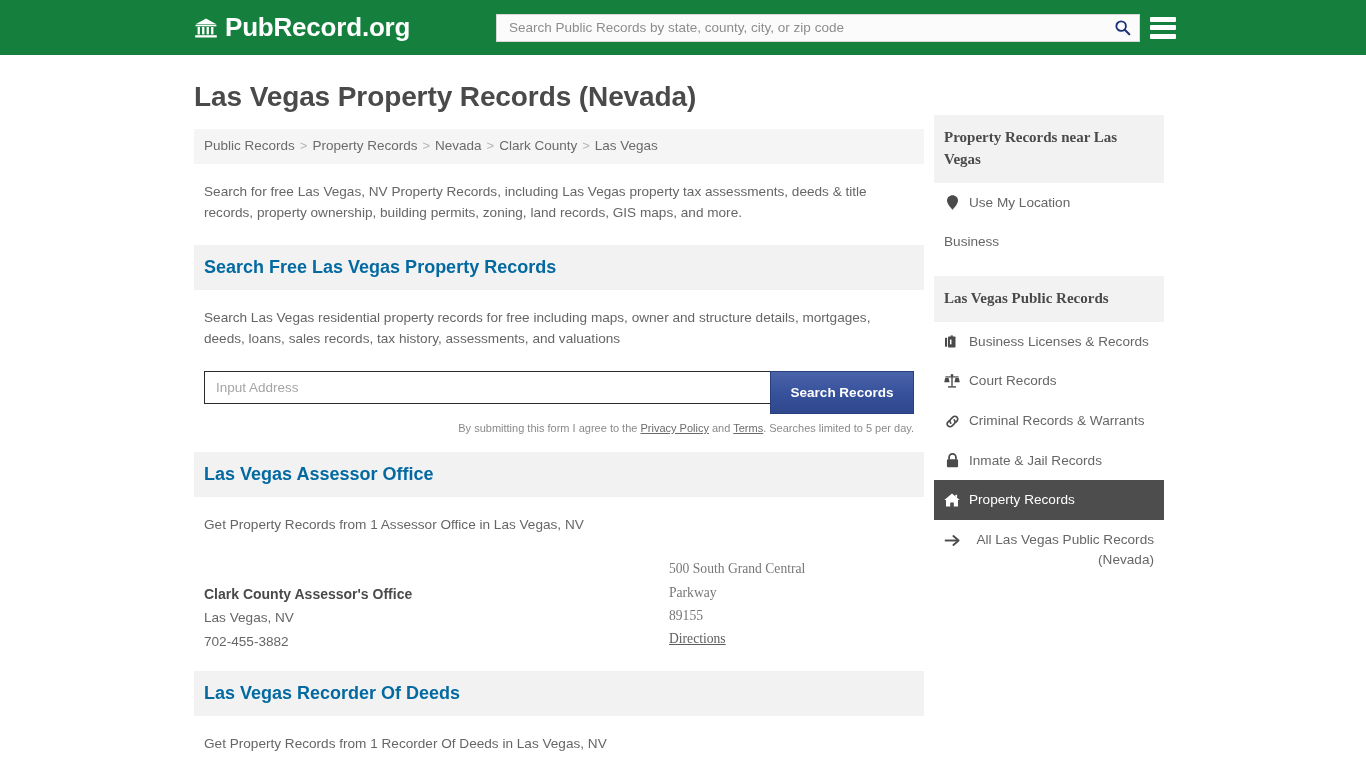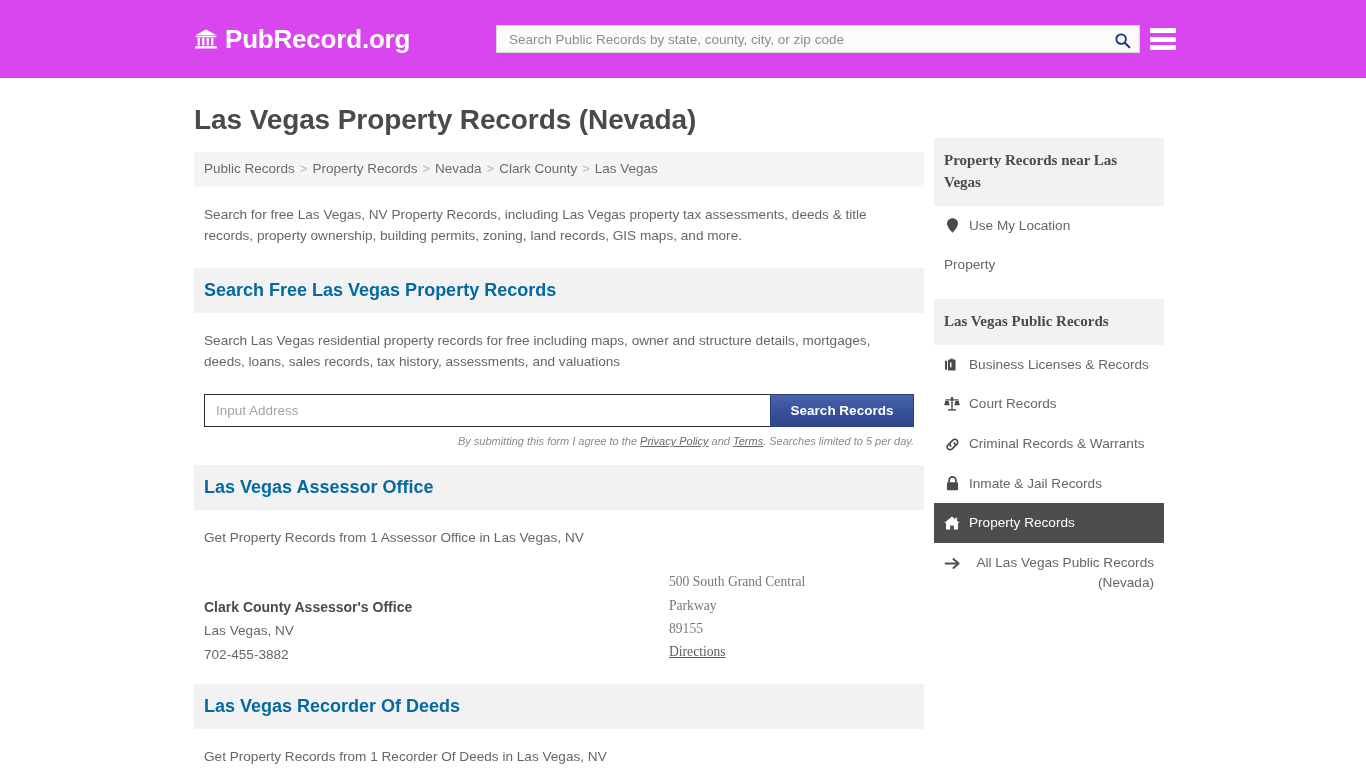--- a/index.html
+++ b/index.html
@@ -8,22 +8,22 @@
     margin: 0; padding: 0;
     width: 1366px; height: 768px;
     overflow: hidden;
     background: #ffffff;
     font-family: "Liberation Sans", sans-serif;
     color: #555555;
   }
 
   
   .site-header {
-    height: 78px;
-    background: #d946ef;
+    height: 55px;
+    background: #15803d;
     display: flex;
     align-items: center;
     position: relative;
   }
   .brand {
     position: absolute;
     left: 194px;
     display: flex;
     align-items: center;
     gap: 7px;
@@ -42,21 +42,21 @@
     white-space: nowrap;
   }
   .header-search {
     position: absolute;
     left: 496px;
     width: 644px;
     height: 28px;
     background: #fbfbfb;
     border: 1px solid #d8d8d8;
     display: flex;
-    align-items: flex-end;
+    align-items: center;
     padding: 0 4px 0 10px;
   }
   .header-search input {
     flex: 1 1 auto;
     border: 0;
     outline: 0;
     background: transparent;
     font-family: "Liberation Sans", sans-serif;
     font-size: 13.5px;
     color: #444;
@@ -159,35 +159,34 @@
     border-right: 0;
     padding: 0 11px;
     font-family: "Liberation Sans", sans-serif;
     font-size: 13.5px;
     color: #333;
     outline: none;
   }
   .search-form input[type=text]::placeholder { color: #a5a5a5; }
   .search-submit {
     flex: 0 0 144px;
-    height: 33px;
+    height: 43px;
     background: linear-gradient(180deg, #4a63a9 0%, #36509b 55%, #2f478c 100%);
     border: 1px solid #2a3f7d;
     color: #ffffff;
     font-family: "Liberation Sans", sans-serif;
     font-size: 13.5px;
     font-weight: bold;
     cursor: pointer;
   }
   .disclaimer {
     text-align: right;
     font-size: 11px;
     color: #8a8a8a;
     margin: 8px 10px 0 10px;
-    font-style: italic;
   }
   .disclaimer a {
     color: #6b6b6b;
     text-decoration: underline;
   }
 
   
   .office-block {
     display: flex;
     margin: 22px 10px 0 10px;
@@ -352,21 +351,21 @@
             <span class="side-ico">
               <svg width="11" height="15" viewBox="0 0 12 16" aria-hidden="true">
                 <path d="M6 0C2.7 0 0 2.6 0 5.9 0 10.2 6 16 6 16s6-5.8 6-10.1C12 2.6 9.3 0 6 0z" fill="#4a4a4a"></path>
               </svg>
             </span>
             <span>Use My Location</span>
           </a>
         </li>
         <li>
           <a class="side-link" href="#">
-            <span>Property</span>
+            <span>Business</span>
           </a>
         </li>
       </ul>
 
       <div class="side-block-gap"></div>
 
       <div class="side-head">Las Vegas Public Records</div>
       <ul class="side-list">
 
         <li>

